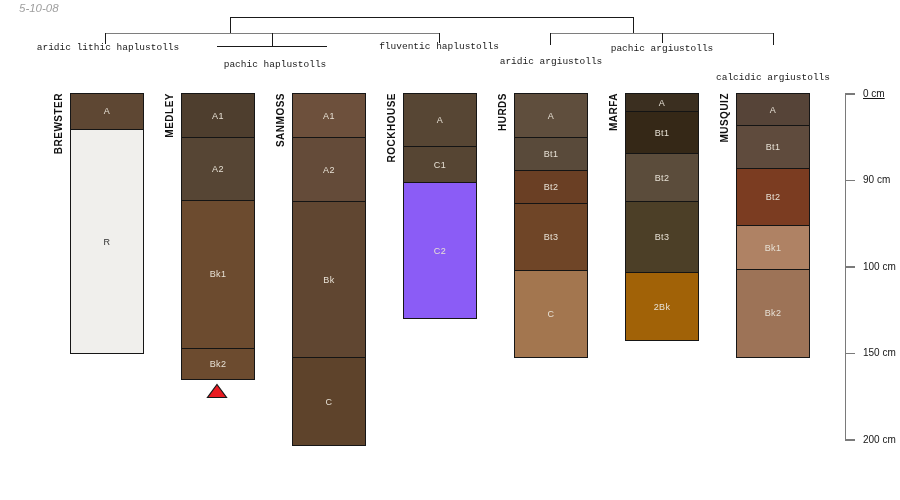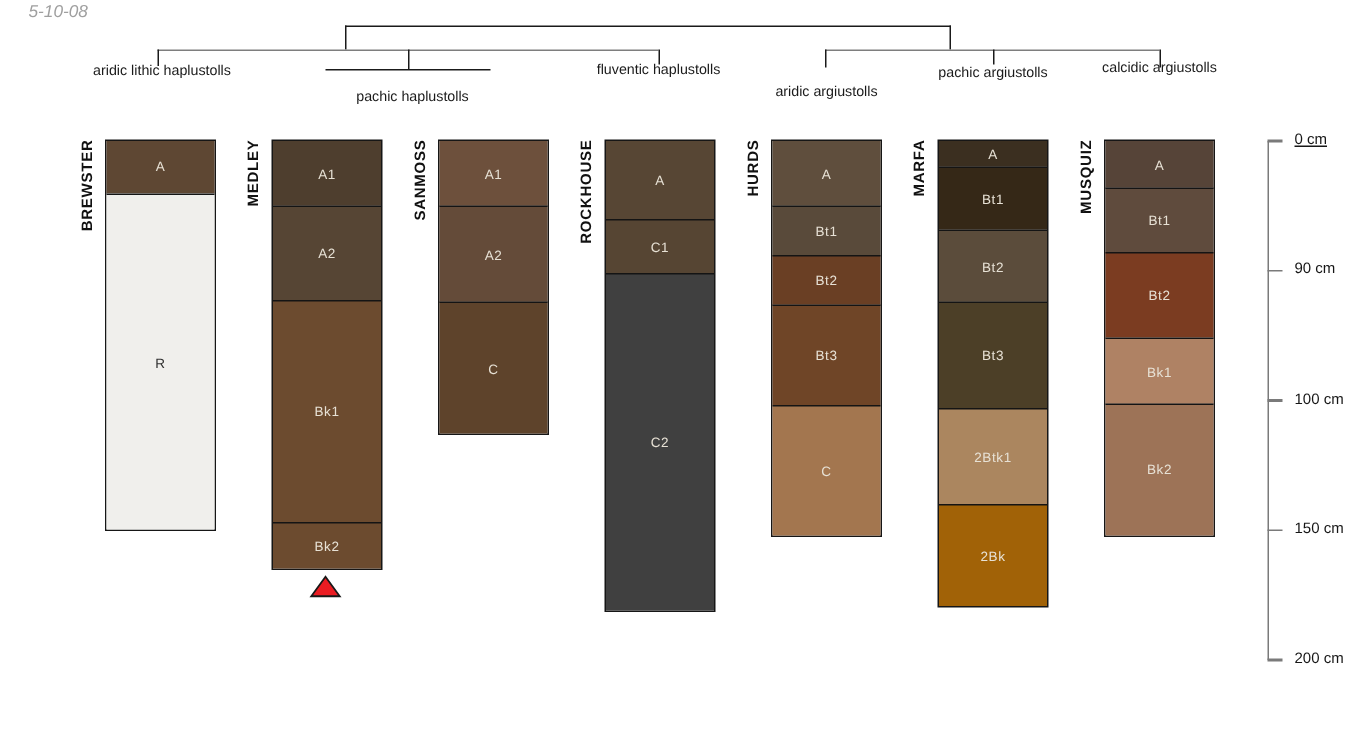--- a/index.html
+++ b/index.html
@@ -1,21 +1,21 @@
 <!DOCTYPE html>
 <html><head>
 <meta charset="utf-8">
 <style>
   html,body{margin:0;padding:0;background:#fff;}
   #fig{position:relative;width:900px;height:500px;background:#ffffff;
        font-family:"Liberation Sans",sans-serif;overflow:hidden;margin-left:17px;}
   .date{position:absolute;left:2px;top:2px;font-size:11.5px;font-style:italic;color:#9f9f9f;}
   .tl{position:absolute;background:#1a1a1a;}
   .tl.gray{background:#7e7e7e;}
-  .tree-label{position:absolute;transform:translateX(-50%);font-size:9.5px;color:#1a1a1a;white-space:nowrap;}
+  .tree-label{position:absolute;transform:translateX(-50%);font-size:9.5px;color:#1a1a1a;white-space:nowrap;font-family:Liberation Mono, monospace;}
   .series-name{position:absolute;writing-mode:vertical-rl;transform:rotate(180deg);
        font-weight:bold;font-size:10px;color:#111;letter-spacing:.5px;white-space:nowrap;}
   .column{position:absolute;border:1.5px solid #161616;}
   .horizon{display:flex;align-items:center;justify-content:center;box-sizing:border-box;overflow:hidden;}
   .horizon.bt{border-top:1.5px solid #141414;}
   .hz-label{font-size:9px;letter-spacing:.4px;}
   .axis-el{position:absolute;background:#7a7a7a;}
   .axis-tick-label{position:absolute;font-size:10px;color:#161616;white-space:nowrap;}
   .marker{position:absolute;}
 </style>
@@ -38,21 +38,21 @@
     <div class="tl" style="left:422px;top:33px;width:1.2px;height:10px"></div>
     <div class="tl" style="left:533px;top:33px;width:1.2px;height:12px"></div>
     <div class="tl" style="left:645px;top:33px;width:1.2px;height:10px"></div>
     <div class="tl" style="left:756px;top:33px;width:1.2px;height:12px"></div>
 
     <div class="tree-label" style="left:91px;top:42px">aridic lithic haplustolls</div>
     <div class="tree-label" style="left:258px;top:59px">pachic haplustolls</div>
     <div class="tree-label" style="left:422px;top:41px">fluventic haplustolls</div>
     <div class="tree-label" style="left:534px;top:56px">aridic argiustolls</div>
     <div class="tree-label" style="left:645px;top:43px">pachic argiustolls</div>
-    <div class="tree-label" style="left:756px;top:40px">calcidic argiustolls</div>
+    <div class="tree-label" style="left:756px;top:72px">calcidic argiustolls</div>
   </div>
 
   <div id="columns">
       <div class="series-name" style="left: 36px; top: 93px;">BREWSTER</div>
       <div class="column" style="left: 53px; top: 93px; width: 72px;">
         <div class="horizon" style="height: 34.6px; background: rgb(94, 71, 51);">
           <span class="hz-label" style="color: rgb(231, 225, 213);">A</span>
         </div>
         <div class="horizon bt" style="height: 224.9px; background: rgb(240, 239, 236);">
           <span class="hz-label" style="color: rgb(47, 47, 47);">R</span>
@@ -77,33 +77,36 @@
           <polygon points="11,1.5 20.5,14.5 1.5,14.5" fill="#ea1c22" stroke="#191919" stroke-width="1.2"></polygon>
         </svg></div>
       <div class="series-name" style="left: 258px; top: 93px;">SANMOSS</div>
       <div class="column" style="left: 275px; top: 93px; width: 72px;">
         <div class="horizon" style="height: 43.25px; background: rgb(109, 80, 60);">
           <span class="hz-label" style="color: rgb(231, 225, 213);">A1</span>
         </div>
         <div class="horizon bt" style="height: 64.01px; background: rgb(100, 75, 57);">
           <span class="hz-label" style="color: rgb(231, 225, 213);">A2</span>
         </div>
+        <div class="horizon bt" style="height: 155.7px; background: rgb(96, 70, 49);">
+          <span class="hz-label" style="color: rgb(231, 225, 213);">Bk</span>
+        </div>
         <div class="horizon bt" style="height: 88.23px; background: rgb(94, 67, 43);">
           <span class="hz-label" style="color: rgb(231, 225, 213);">C</span>
         </div>
       </div>
       <div class="series-name" style="left: 369px; top: 93px;">ROCKHOUSE</div>
       <div class="column" style="left: 386px; top: 93px; width: 72px;">
         <div class="horizon" style="height: 51.9px; background: rgb(87, 70, 52);">
           <span class="hz-label" style="color: rgb(231, 225, 213);">A</span>
         </div>
         <div class="horizon bt" style="height: 36.33px; background: rgb(86, 69, 51);">
           <span class="hz-label" style="color: rgb(231, 225, 213);">C1</span>
         </div>
-        <div class="horizon bt" style="height: 225px; background: #404040;">
+        <div class="horizon bt" style="height: 136px; background: #8b5cf6;">
           <span class="hz-label" style="color: rgb(231, 225, 213);">C2</span>
         </div>
       </div>
       <div class="series-name" style="left: 480px; top: 93px;">HURDS</div>
       <div class="column" style="left: 497px; top: 93px; width: 72px;">
         <div class="horizon" style="height: 43.25px; background: rgb(95, 78, 61);">
           <span class="hz-label" style="color: rgb(231, 225, 213);">A</span>
         </div>
         <div class="horizon bt" style="height: 32.87px; background: rgb(89, 74, 58);">
           <span class="hz-label" style="color: rgb(231, 225, 213);">Bt1</span>
@@ -124,23 +127,20 @@
           <span class="hz-label" style="color: rgb(231, 225, 213);">A</span>
         </div>
         <div class="horizon bt" style="height: 41.52px; background: rgb(53, 40, 23);">
           <span class="hz-label" style="color: rgb(231, 225, 213);">Bt1</span>
         </div>
         <div class="horizon bt" style="height: 48.44px; background: rgb(91, 76, 59);">
           <span class="hz-label" style="color: rgb(231, 225, 213);">Bt2</span>
         </div>
         <div class="horizon bt" style="height: 70.93px; background: rgb(76, 63, 39);">
           <span class="hz-label" style="color: rgb(231, 225, 213);">Bt3</span>
-        </div>
-        <div class="horizon bt" style="height: 64.01px; background: rgb(171, 134, 95);">
-          <span class="hz-label" style="color: rgb(231, 225, 213);">2Btk1</span>
         </div>
         <div class="horizon bt" style="height: 68px; background: #a16207;">
           <span class="hz-label" style="color: rgb(231, 225, 213);">2Bk</span>
         </div>
       </div>
       <div class="series-name" style="left: 702px; top: 93px;">MUSQUIZ</div>
       <div class="column" style="left: 719px; top: 93px; width: 72px;">
         <div class="horizon" style="height: 31.14px; background: rgb(86, 68, 56);">
           <span class="hz-label" style="color: rgb(231, 225, 213);">A</span>
         </div>

